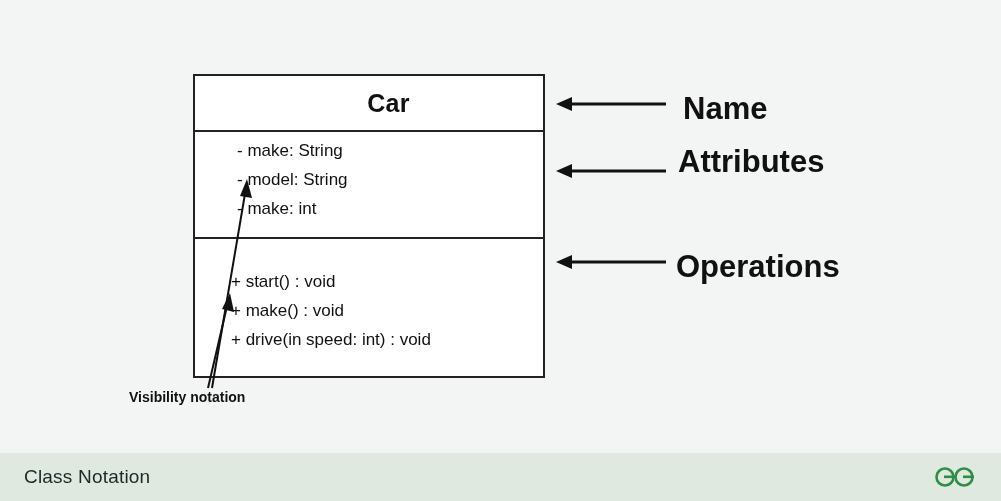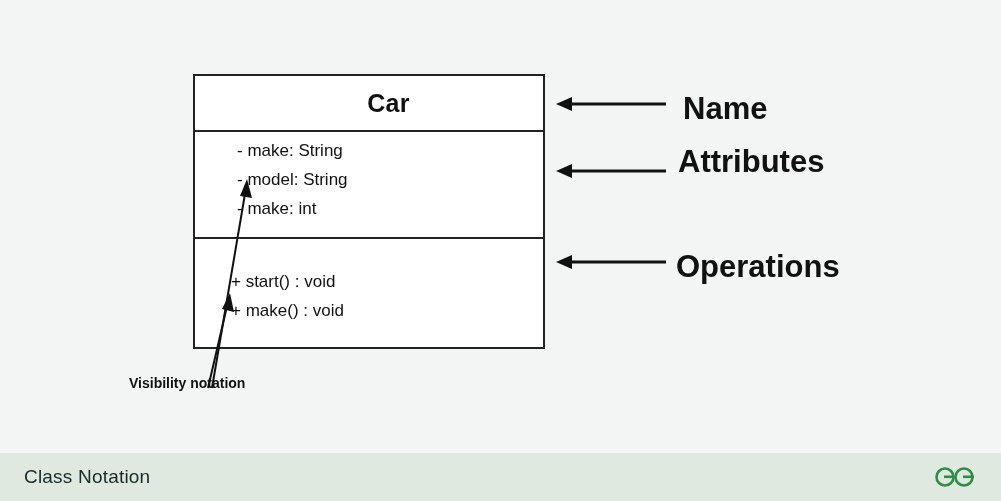--- a/index.html
+++ b/index.html
@@ -70,21 +70,21 @@
     white-space: nowrap;
   }
   .arrow-svg {
     position: absolute;
     overflow: visible;
   }
 
   .visibility-note {
     position: absolute;
     left: 129px;
-    top: 375px;
+    top: 389px;
     font-size: 14px;
     font-weight: bold;
     color: #111111;
     white-space: nowrap;
     text-align: center;
   }
 
   
   .footer {
     position: absolute;
@@ -125,20 +125,21 @@
 
     <div class="compartment attrs">
       <div class="member">- make: String</div>
       <div class="member">- model: String</div>
       <div class="member">- make: int</div>
     </div>
 
     <div class="compartment ops">
       <div class="member">+ start() : void</div>
       <div class="member">+ make() : void</div>
+      <div class="member">+ drive(in speed: int) : void</div>
     </div>
 
   </div>
 
   <svg class="arrow-svg" style="left:556px; top:92px;" width="112" height="24" viewBox="0 0 112 24">
     <line x1="110" y1="12" x2="14" y2="12" stroke="#111111" stroke-width="3"></line>
     <polygon points="0,12 16,5 16,19" fill="#111111"></polygon>
   </svg>
   <div class="callout-label" style="left:683px; top:91px;">Name</div>
 

